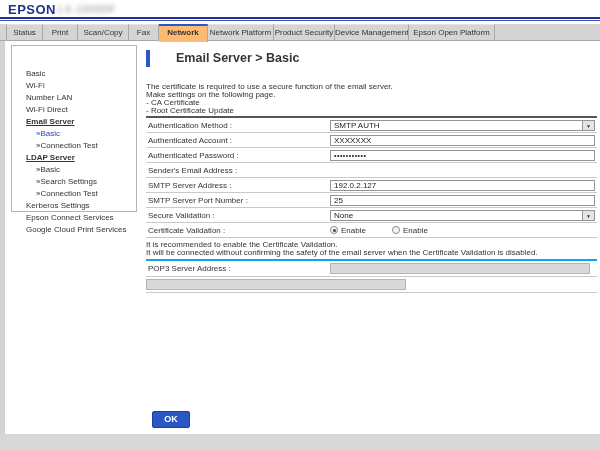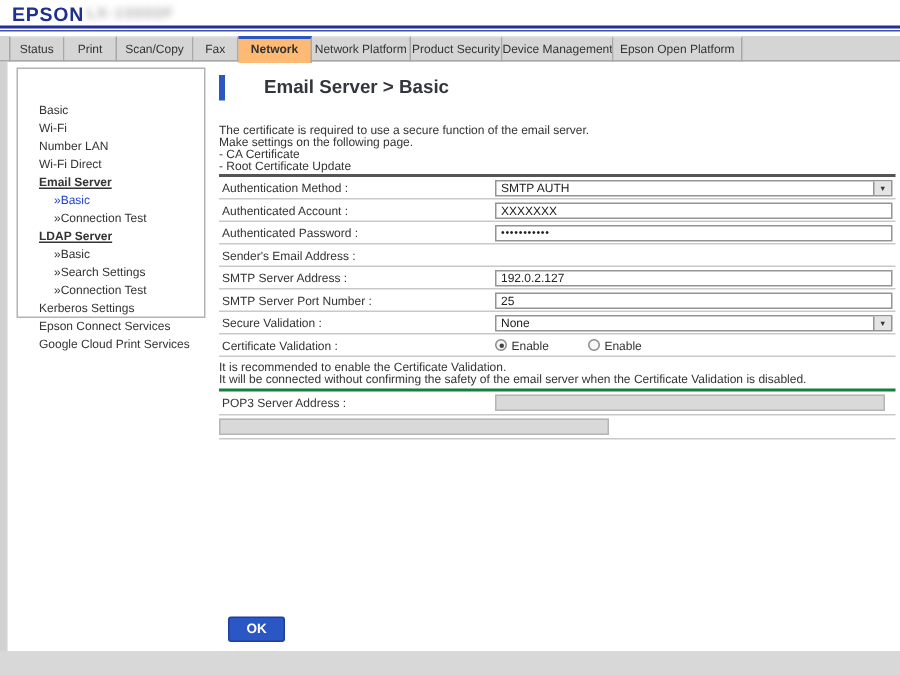--- a/index.html
+++ b/index.html
@@ -46,21 +46,21 @@
   input.txt.disabled { background:#d9d9d9; border:1px solid #b5b5b5; width:260px; }
   .combo { display:flex; width:265px; height:11px; box-sizing:border-box; border:1px solid #949494; background:#fff; align-items:stretch; cursor:pointer; }
   .combo-text { flex:1; font-size:8px; padding-left:3px; color:#222; line-height:10px; white-space:nowrap; }
   .combo-btn { width:11px; background:#e4e4e4; border-left:1px solid #949494; font-size:5px; line-height:10px; text-align:center; color:#333; }
   .radio-group { display:flex; font-size:8px; color:#333; align-items:center; }
   .radio-opt { display:flex; align-items:center; margin-right:26px; cursor:pointer;text-align:center; }
   .radio { display:inline-block; width:8px; height:8px; border:1px solid #8a8a8a; border-radius:50%; background:#f7f7f7; margin-right:3px; box-sizing:border-box; position:relative; }
   .radio.checked::after { content:""; position:absolute; left:1.5px; top:1.5px; width:3px; height:3px; background:#444; border-radius:50%; }
 
   .note { margin-top:3px; font-size:8px; line-height:7.5px; color:#333; }
-  .pop3-table { margin-top:3px; border-top:2px solid #15803d; }
+  .pop3-table { margin-top:3px; border-top:2px solid #0ea5e9; }
   .pop3-table .frow { height:15px; }
 
   .ok-btn { position:absolute; left:152px; top:411px; width:38px; height:17px; background:#2b57c5; border:1px solid #1e3f9f; border-radius:2px; color:#fff; font-size:9px; font-weight:bold; text-align:center; line-height:15px; box-sizing:border-box; cursor:pointer; }
 </style>
 </head>
 <body>
 
 <div class="page">
 
   <div class="logo">EPSON</div>

